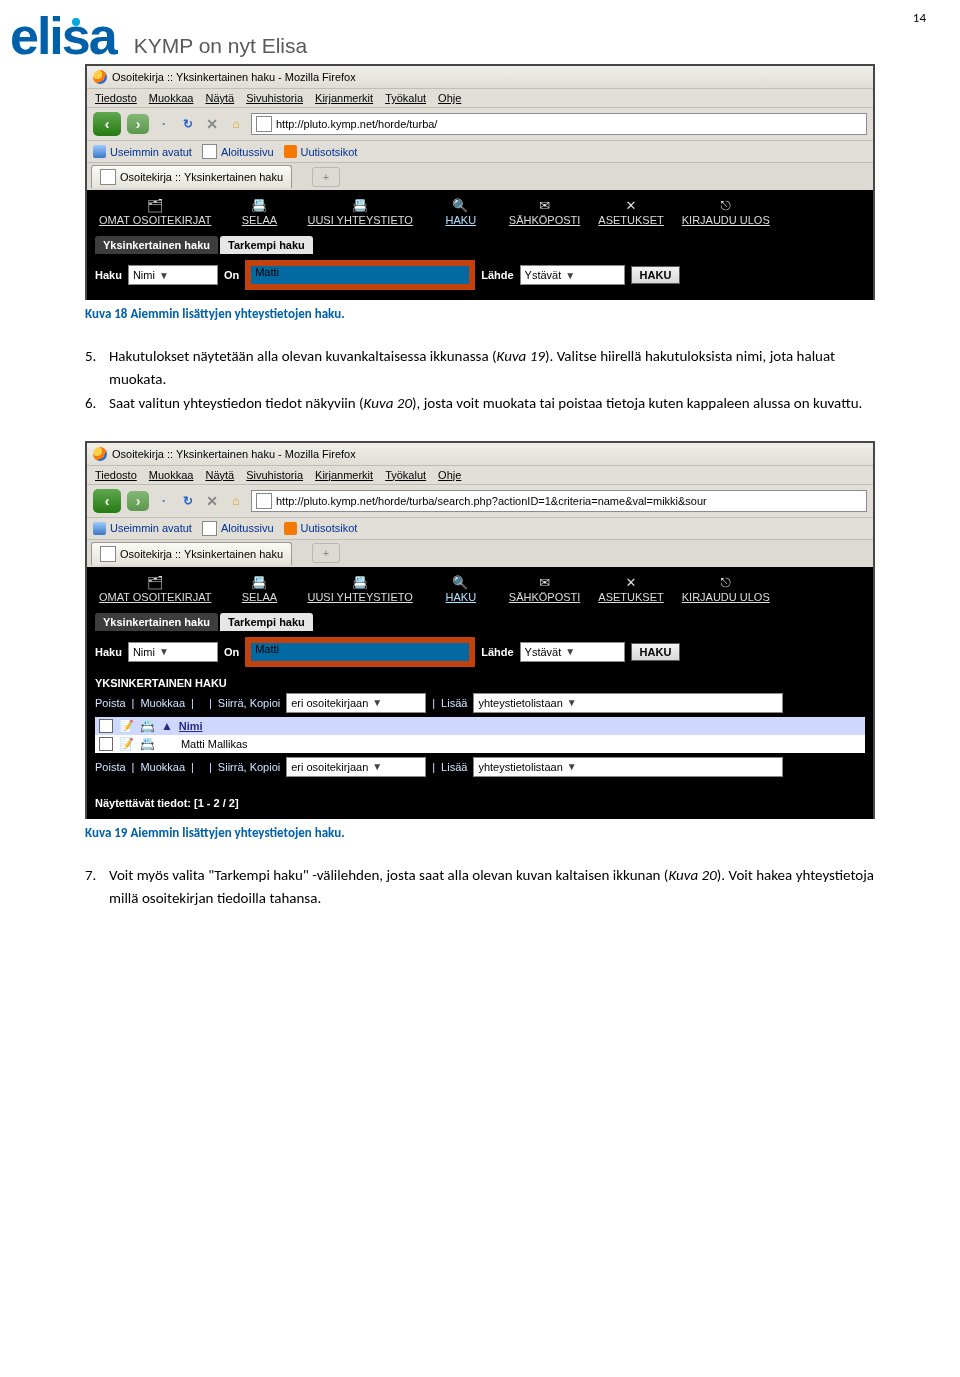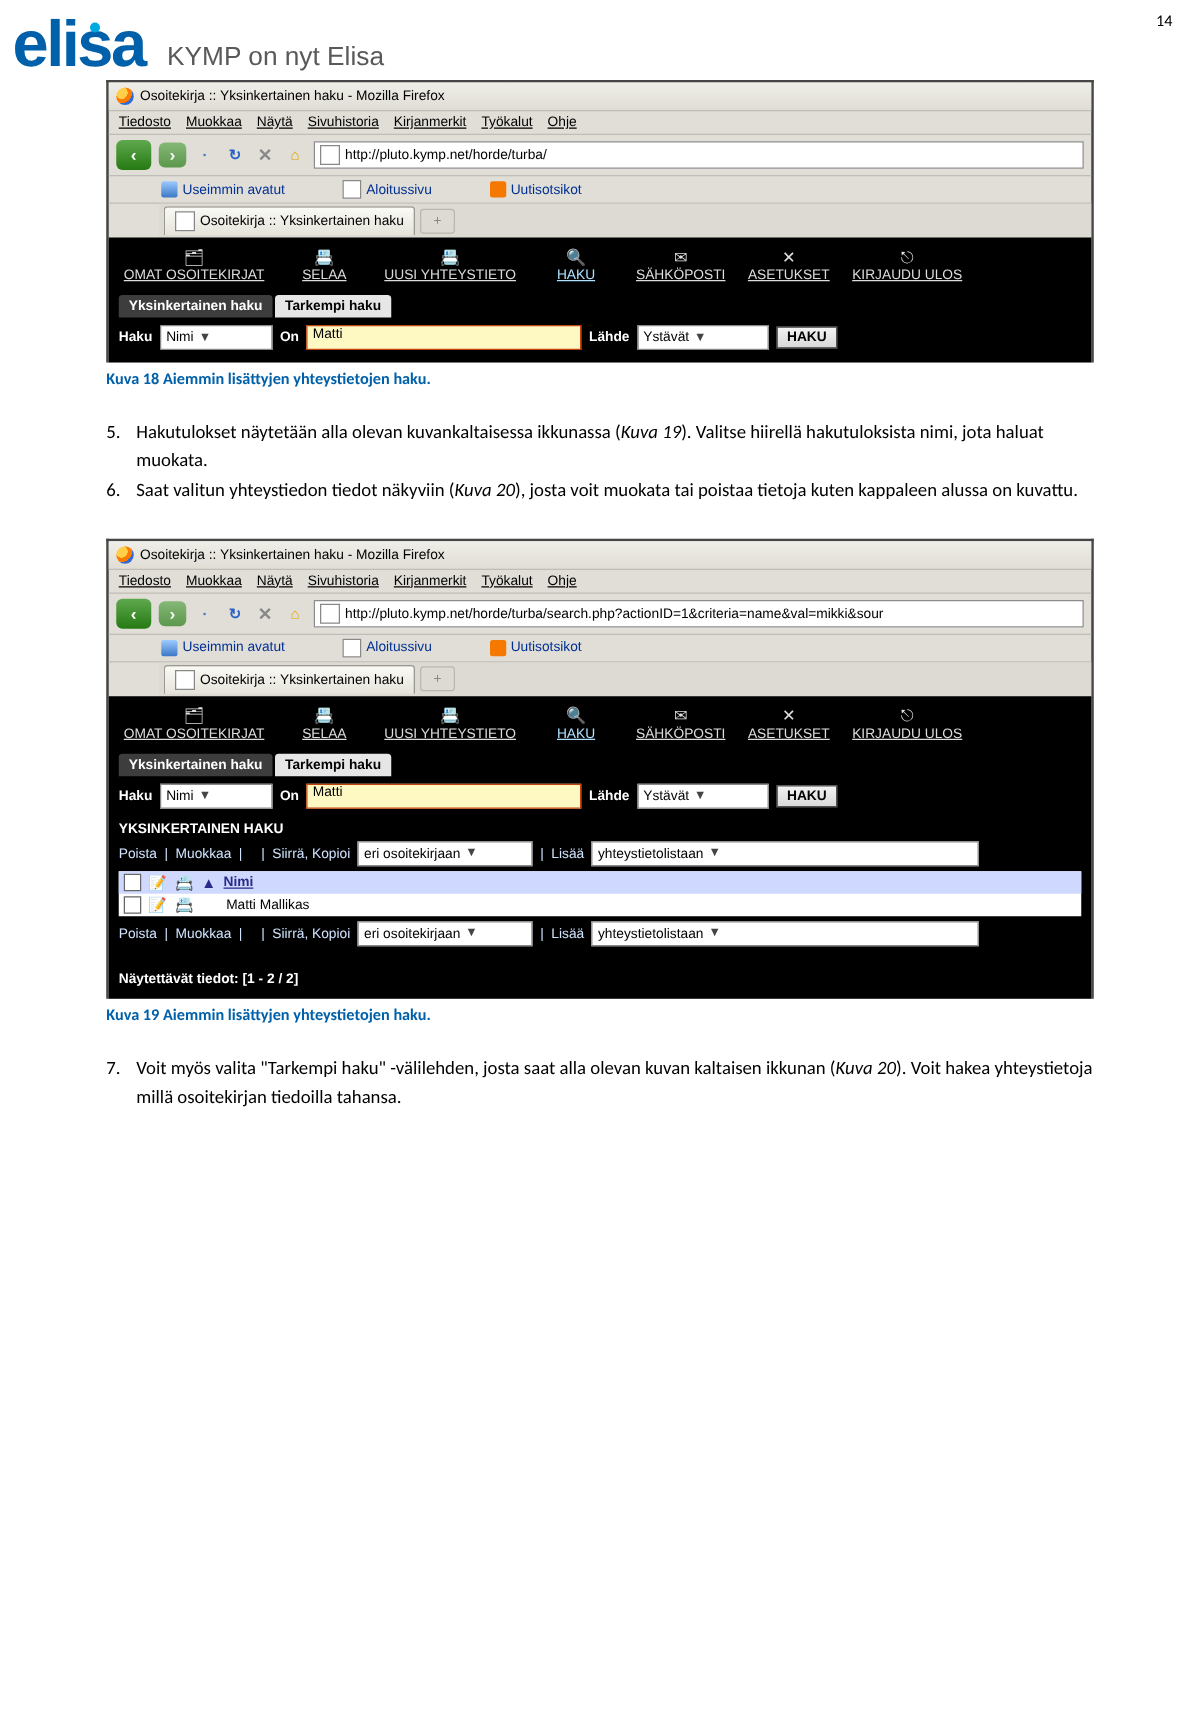--- a/index.html
+++ b/index.html
@@ -2,62 +2,62 @@
 <html><head>
 <meta charset="utf-8">
 <style>
   body { margin:0; font-family:"Calibri", Arial, sans-serif; background:#fff; width:960px; color:#000; }
   
   .hdr { padding:10px 10px 2px 10px; position:relative; }
   .logo-row { display:flex; align-items:flex-end;text-align:right; }
   .elisa { font-family:Arial, sans-serif; font-weight:bold; font-size:52px; color:#0060a9; letter-spacing:-2px; line-height:1; }
   .elisa-dot { display:inline-block; width:8px; height:8px; background:#00a9e0; border-radius:50%; position:relative; top:-36px; left:-44px; }
   .subhead { font-family:"Calibri Light", Arial, sans-serif; color:#595959; font-size:21px; margin-left:10px; position:relative; top:-4px; }
-  .pg { position:absolute; right:22px; top:10px; font-size:13px; }
+  .pg { position:absolute; right:34px; top:10px; font-size:13px; }
   .content { padding:0 85px 40px 85px; }
   
   .browser { border:2px solid #474747; border-bottom:0; background:#e0ded7; font-family:Tahoma, Arial, sans-serif; font-size:11px; color:#000; }
   .br-title { background:linear-gradient(#efeee8,#e0ddd5); border-bottom:1px solid #bfbdb7; padding:4px 6px; display:flex; align-items:center; gap:5px; }
   .ff { display:inline-block; width:14px; height:14px; border-radius:50%; background:radial-gradient(circle at 30% 30%, #ffcf4a 0 35%, #ff7a00 36% 60%, #2d6bd7 61% 100%); }
   .br-menu { display:flex; gap:12px; padding:3px 8px; border-bottom:1px solid #bfbdb7; }
   .mnemonic { text-decoration:underline; }
   .br-tool { display:flex; align-items:center; gap:6px; padding:4px 6px; border-bottom:1px solid #bfbdb7; }
   .navbtn { width:28px; height:24px; border-radius:5px; background:linear-gradient(#5fa84e,#257a12); color:#fff; display:flex; align-items:center; justify-content:center; font-weight:bold; font-size:14px; }
   .navbtn.fwd { width:22px; height:20px; opacity:.7; }
   .tiny { width:18px; height:18px; display:flex; align-items:center; justify-content:center; font-size:12px; color:#3b78c6; font-weight:bold; }
   .stopx { color:#888; font-size:14px; }
   .home { color:#e4a400; }
   .urlbar { flex:1; display:flex; align-items:center; background:#fff; border:1px solid #8c8c8c; height:20px; padding:0 4px; gap:4px; }
   .urlicon { width:14px; height:14px; background:#fff; border:1px solid #888; display:inline-block; }
   .url { font-size:11px; color:#000; }
   .bm-bar { display:flex; gap:10px; padding:3px 6px; border-bottom:1px solid #bfbdb7; }
-  .bm { display:flex; align-items:center; gap:4px; color:#003093; font-size:11px;margin-left:36px; }
+  .bm { display:flex; align-items:center; gap:4px; color:#003093; font-size:11px; }
   .bm .ico { width:13px; height:13px; }
   .ico-blue { background:linear-gradient(#9dcaff,#3b78c6); border-radius:2px; }
   .ico-doc { background:#fff; border:1px solid #888; }
   .ico-rss { background:#f57900; border-radius:2px; }
-  .tabstrip { display:flex; align-items:center; gap:4px; padding:2px 4px; background:#dcdad2;margin-left:40px; }
+  .tabstrip { display:flex; align-items:center; gap:20px; padding:2px 4px; background:#dcdad2; }
   .tab { display:flex; align-items:center; gap:4px; border:1px solid #9a9890; border-bottom:0; background:linear-gradient(#fafaf6,#e5e3da); border-radius:3px 3px 0 0; padding:3px 8px; font-size:11px; }
   .newtab { width:26px; height:18px; border:1px solid #b9b7af; border-radius:3px; display:flex; align-items:center; justify-content:center; color:#888; }
   
   .app { background:#000; color:#ddd; padding:6px 8px 10px 8px; font-family:Tahoma, Arial, sans-serif; }
   .topmenu { display:flex; gap:18px; padding:2px 4px 6px 4px; font-size:11px; }
   .tmitem { text-align:center; min-width:60px; }
   .tmitem.active .lbl { color:#aee0ff; }
   .tmitem .lbl { text-decoration:underline;text-align:center; }
   .tmicon { height:14px; display:flex; justify-content:center; margin-bottom:2px; font-size:13px; }
   .subtabs { display:flex; gap:2px; margin-top:4px; }
   .stab { padding:3px 8px; border-radius:3px 3px 0 0; font-size:11px; }
   .stab.active { background:#3d3d3d; color:#fff; font-weight:bold; }
   .stab.inactive { background:#e6e6e6; color:#000; font-weight:bold; }
   .search { display:flex; align-items:center; gap:6px; margin-top:6px; font-size:11px; }
   .search .wlbl { font-weight:bold; color:#fff; }
   .dd { background:#fff; color:#000; border:1px solid #888; height:18px; display:flex; align-items:center; padding:0 4px; gap:4px; font-size:11px; }
   .dd .caret { color:#444; font-size:10px; }
-  .inp { background:#fef9c3; color:#000; border:1px solid #c2410c; height:18px; padding:0 4px; font-size:11px; }
+  .inp { background:#0369a1; color:#000; border:6px solid #c2410c; height:18px; padding:0 4px; font-size:11px; }
   .btn3d { background:linear-gradient(#f3f3f3,#d8d8d8); border:1px solid #5a5a5a; color:#000; font-weight:bold; padding:2px 8px; font-size:11px; }
   
   .reshdr { font-size:11px; font-weight:bold; color:#fff; margin-top:10px; }
   .toolbar-row { display:flex; align-items:center; gap:6px; font-size:11px; color:#cfe3ff; margin-top:4px; }
   .toolbar-row a { color:#cfe3ff; }
   .reslist { background:#fff; color:#000; margin-top:4px; }
   .rh { background:#cfd8ff; padding:2px 4px; display:flex; align-items:center; gap:6px; font-size:11px; color:#2a2a8a; }
   .rh .sorter { font-weight:bold; text-decoration:underline; }
   .rr { padding:2px 4px; display:flex; align-items:center; gap:6px; font-size:11px; }
   .cb { width:12px; height:12px; border:1px solid #666; background:#fff; }

